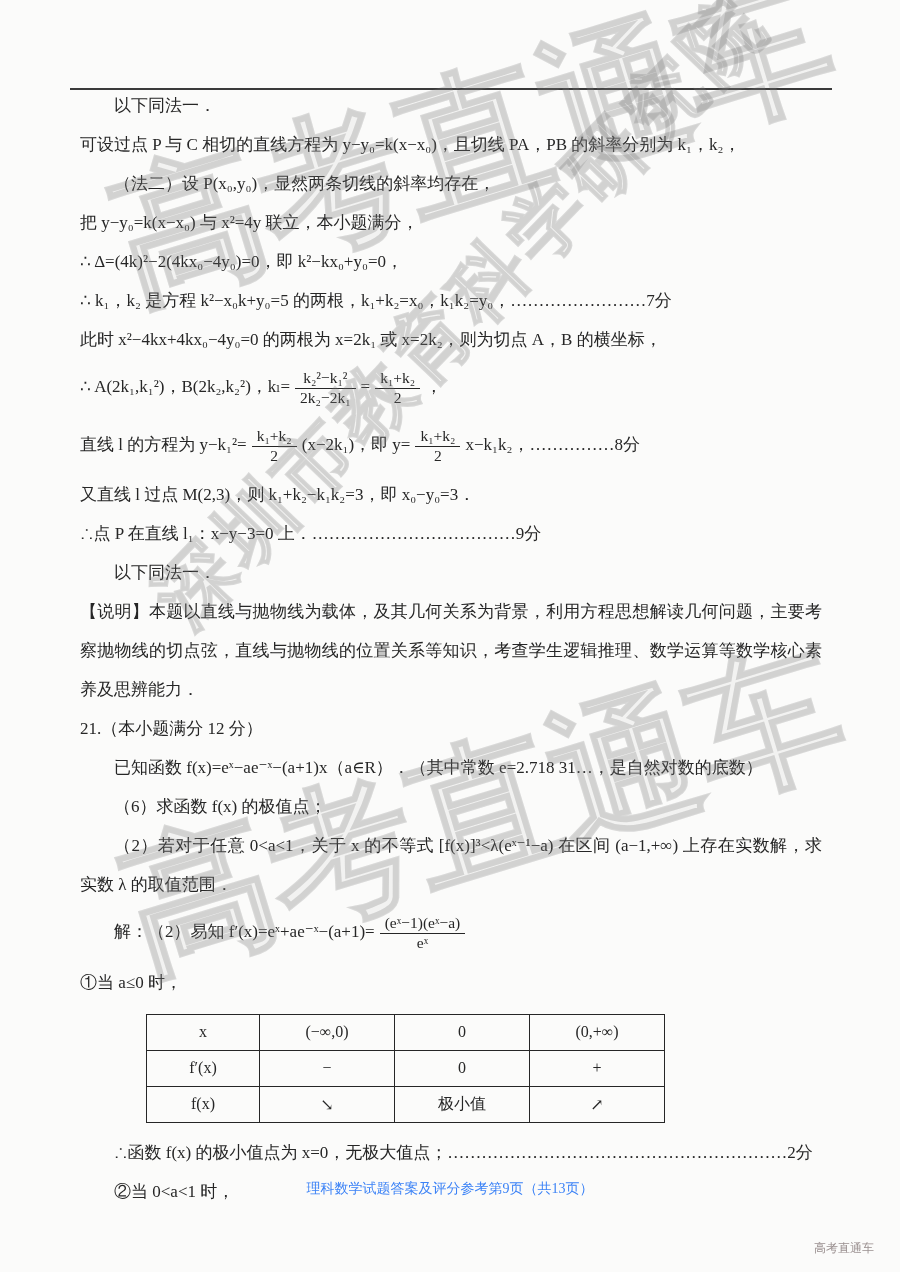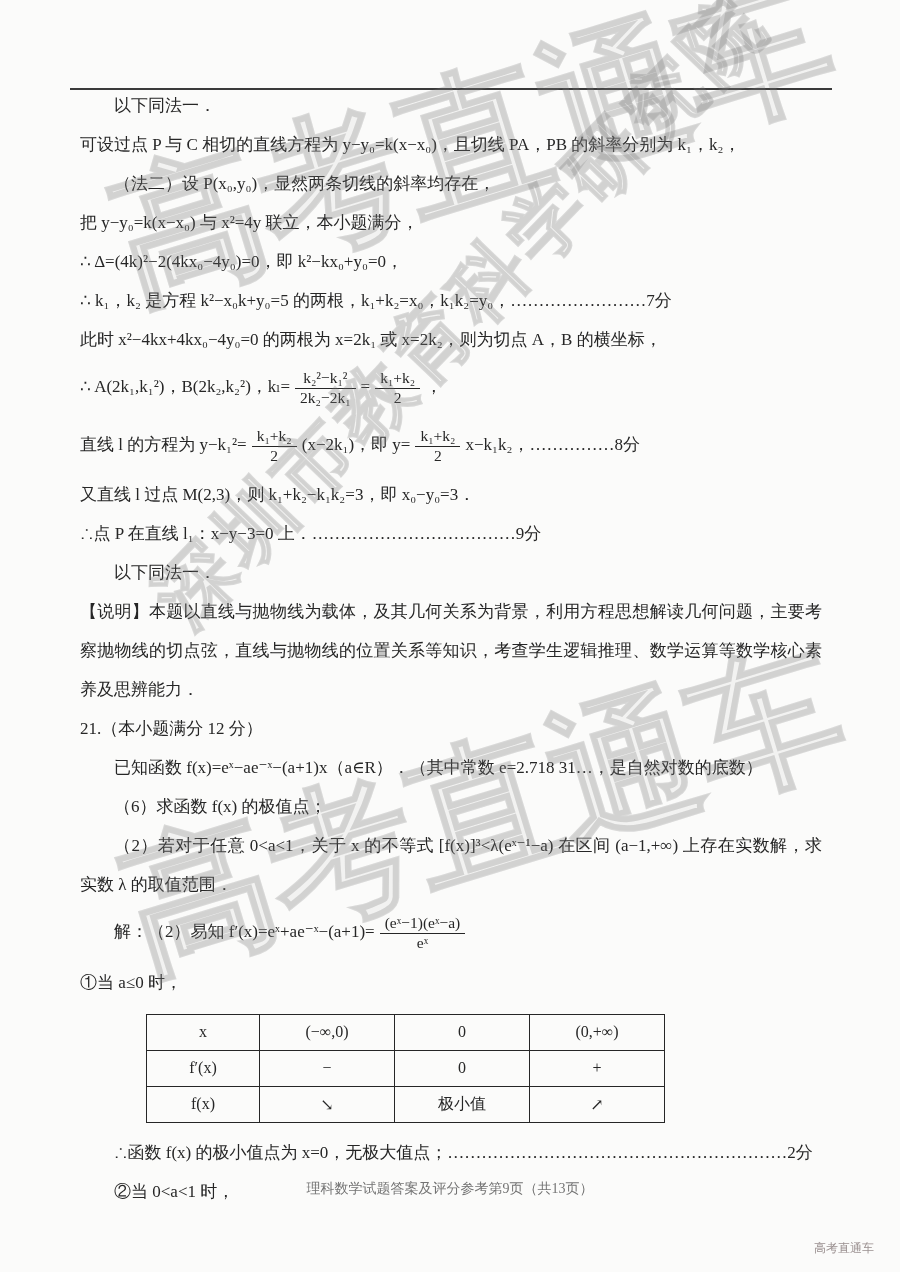--- a/index.html
+++ b/index.html
@@ -29,21 +29,21 @@
   table.tbl{border-collapse:collapse;margin:12px 0 10px 66px;}
   table.tbl td{
     border:1.6px solid #262626;
     height:35px;text-align:center;font-size:16px;
     padding:0 6px;
   }
   table.tbl td.c0{width:100px;}
   table.tbl td.c1,table.tbl td.c2,table.tbl td.c3{width:122px;}
   .footer{
     position:absolute;top:1180px;left:0;width:100%;
-    text-align:center;font-size:14px;color:#737373;
+    text-align:center;font-size:14px;color:#3b82f6;
   }
   .corner{
     position:absolute;right:26px;top:1240px;
     font-size:12px;color:#9a9090;font-family:"Liberation Sans",sans-serif;
   }
   .wm{
     position:absolute;white-space:nowrap;pointer-events:none;
     font-family:"Liberation Sans","DejaVu Sans",sans-serif;font-weight:bold;
     color:rgba(130,130,130,0.07);
     -webkit-text-stroke:2px rgba(120,120,120,0.26);

